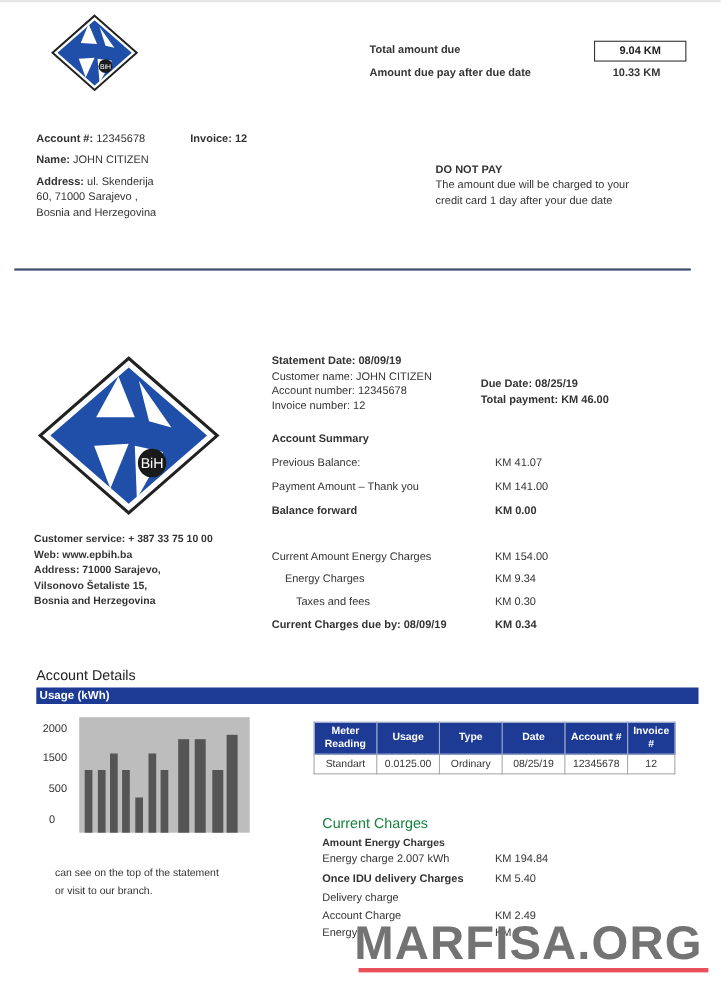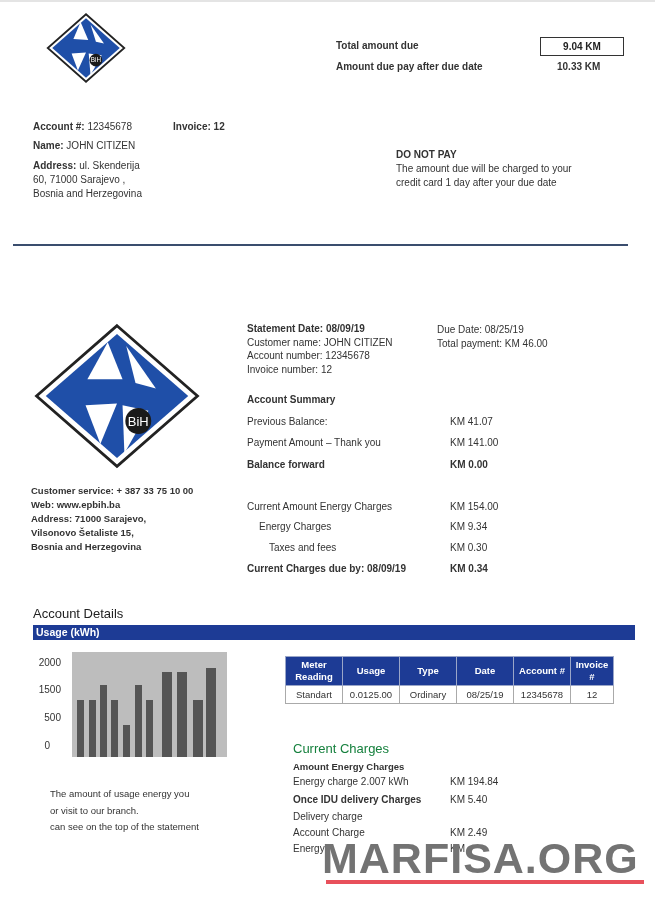--- a/index.html
+++ b/index.html
@@ -91,21 +91,21 @@
   <div>Vilsonovo  Šetaliste 15,</div>
   <div>Bosnia and Herzegovina</div>
 </div>
 
 <div class="row" style="left:247px;top:322px;line-height:13.5px;">
   <div class="b">Statement Date: 08/09/19</div>
   <div>Customer name: JOHN CITIZEN</div>
   <div>Account number: 12345678</div>
   <div>Invoice number: 12</div>
 </div>
-<div class="row" style="left:437px;top:323px;line-height:13.5px;">
+<div class="row" style="left:437px;top:343px;line-height:13.5px;font-weight:bold;">
   <div>Due Date: 08/25/19</div>
   <div>Total payment: KM 46.00</div>
 </div>
 
 <div class="row b" style="left:247px;top:394px;">Account Summary</div>
 <div class="row" style="left:247px;top:416px;">Previous Balance:</div>
 <div class="row" style="left:450px;top:416px;">KM 41.07</div>
 <div class="row" style="left:247px;top:437px;">Payment Amount – Thank you</div>
 <div class="row" style="left:450px;top:437px;">KM 141.00</div>
 <div class="row b" style="left:247px;top:459px;">Balance forward</div>
@@ -134,23 +134,22 @@
     <div class="bar" style="left: 51px; width: 7px; height: 32px;"></div>
     <div class="bar" style="left: 63px; width: 7px; height: 72px;"></div>
     <div class="bar" style="left: 74px; width: 7px; height: 57px;"></div>
     <div class="bar" style="left: 90px; width: 10px; height: 85px;"></div>
     <div class="bar" style="left: 105px; width: 10px; height: 85px;"></div>
     <div class="bar" style="left: 121px; width: 10px; height: 57px;"></div>
     <div class="bar" style="left: 134px; width: 10px; height: 89px;"></div>
   </div>
 
 <div class="row" style="left:50px;top:786px;line-height:16.5px;font-size:9.5px;">
-  <div>The amount of usage energy you</div>
+  <div>can see on the top of the statement</div>
   <div>or visit to our branch.</div>
-  <div>can see on the top of the statement</div>
 </div>
 
 <table class="meter">
   <thead>
     <tr>
       <th style="width:50px">Meter Reading</th>
       <th style="width:50px">Usage</th>
       <th style="width:50px">Type</th>
       <th style="width:50px">Date</th>
       <th style="width:50px">Account #</th>

